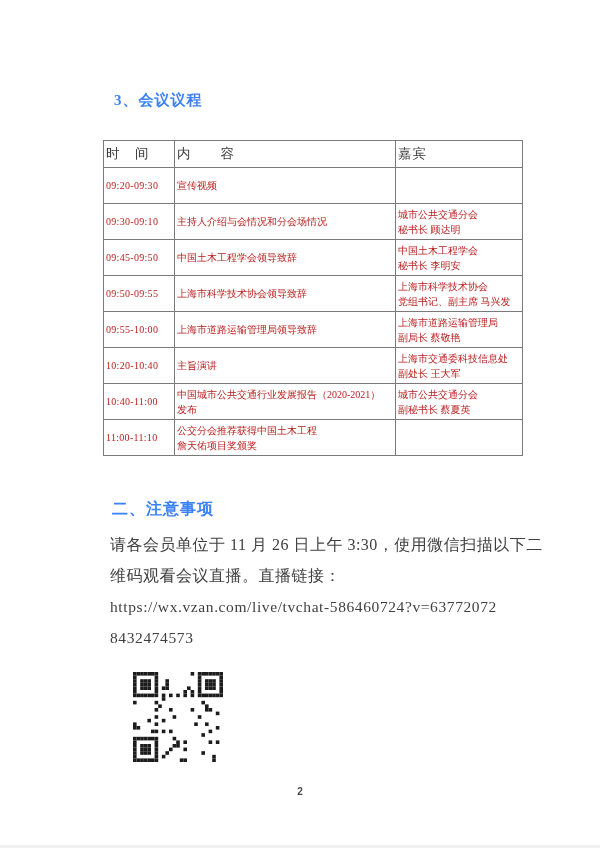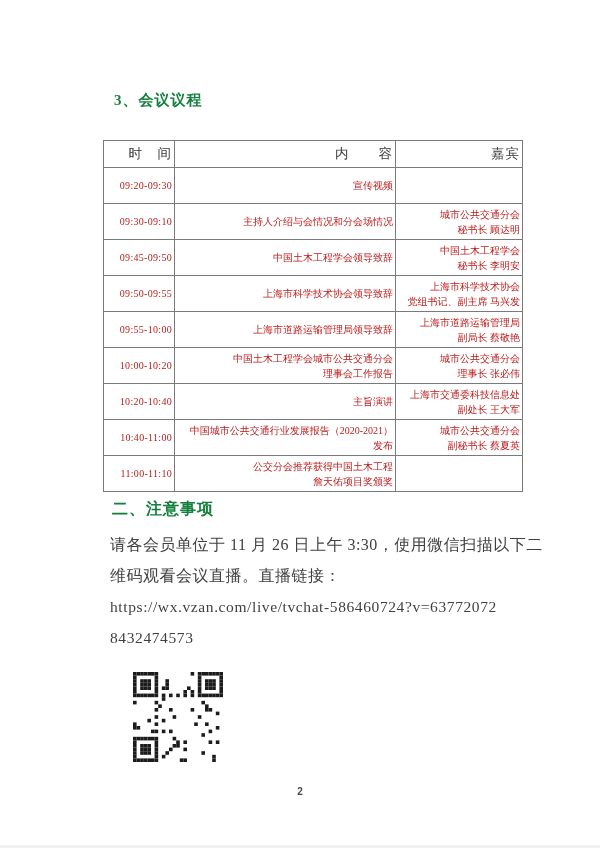--- a/index.html
+++ b/index.html
@@ -8,34 +8,34 @@
     background:#ffffff;
     font-family:"Liberation Serif","DejaVu Serif",serif;
     color:#414141;
     overflow:hidden;
   }
   .page{position:relative;width:600px;height:848px;background:#ffffff;}
   .page-edge{position:absolute;left:0;bottom:0;width:600px;height:3px;background:#f1f1f2;}
 
   .sec-title{
     position:absolute;
-    font-size:15px;font-weight:bold;color:#15803d;
+    font-size:15px;font-weight:bold;color:#3b82f6;
     letter-spacing:1px;line-height:20px;margin:0;
   }
   #sec1{left:114px;top:90px;}
   #sec2{left:112px;top:499px;font-size:16px;text-align:right;}
 
   table.agenda{
     position:absolute;left:103px;top:140px;width:419px;
     border-collapse:collapse;table-layout:fixed;
   }
   table.agenda th,table.agenda td{
     border:1px solid #7a7a7a;
     padding:1px 2px;
-    text-align:right;vertical-align:middle;
+    text-align:left;vertical-align:middle;
     overflow:hidden;
   }
   table.agenda th{
     height:24px;font-weight:normal;font-size:13.5px;color:#3a3a3a;letter-spacing:1px;
   }
   table.agenda td{height:33px;font-size:10px;line-height:15px;color:#b91c1c;}
   td.c-time{font-size:11.5px;letter-spacing:0.3px;color:#474747;}
   col.w-time{width:71px;}
   col.w-content{width:221px;}
   col.w-guest{width:127px;}
@@ -93,25 +93,20 @@
         </tr>
         <tr>
           <td class="c-time">09:50-09:55</td>
           <td class="c-content">上海市科学技术协会领导致辞</td>
           <td class="c-guest">上海市科学技术协会<br>党组书记、副主席 马兴发</td>
         </tr>
         <tr>
           <td class="c-time">09:55-10:00</td>
           <td class="c-content">上海市道路运输管理局领导致辞</td>
           <td class="c-guest">上海市道路运输管理局<br>副局长 蔡敬艳</td>
-        </tr>
-        <tr>
-          <td class="c-time">10:00-10:20</td>
-          <td class="c-content">中国土木工程学会城市公共交通分会<br>理事会工作报告</td>
-          <td class="c-guest">城市公共交通分会<br>理事长 张必伟</td>
         </tr>
         <tr>
           <td class="c-time">10:20-10:40</td>
           <td class="c-content">主旨演讲</td>
           <td class="c-guest">上海市交通委科技信息处<br>副处长 王大军</td>
         </tr>
         <tr>
           <td class="c-time">10:40-11:00</td>
           <td class="c-content">中国城市公共交通行业发展报告（2020-2021）<br>发布</td>
           <td class="c-guest">城市公共交通分会<br>副秘书长 蔡夏英</td>

